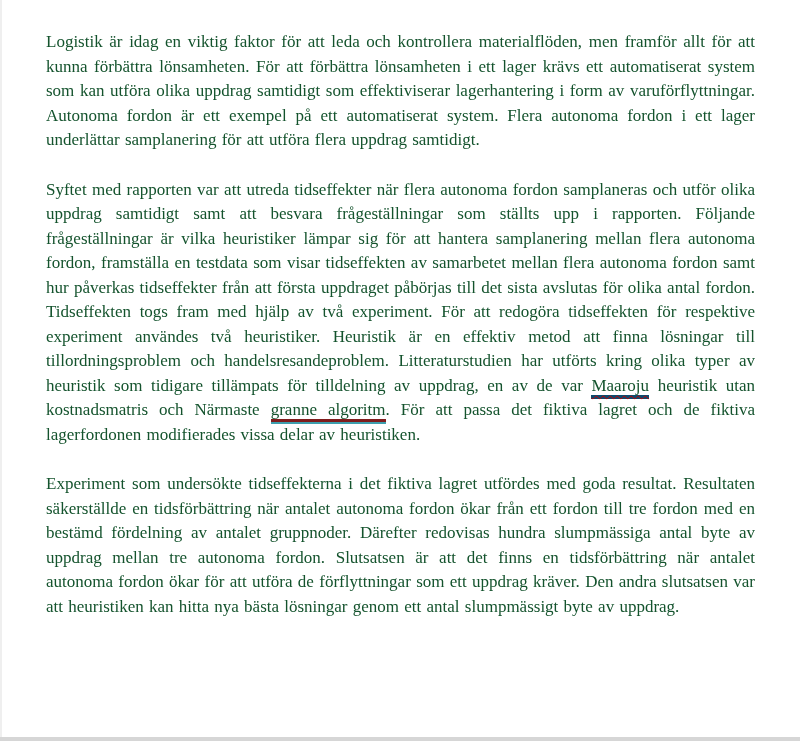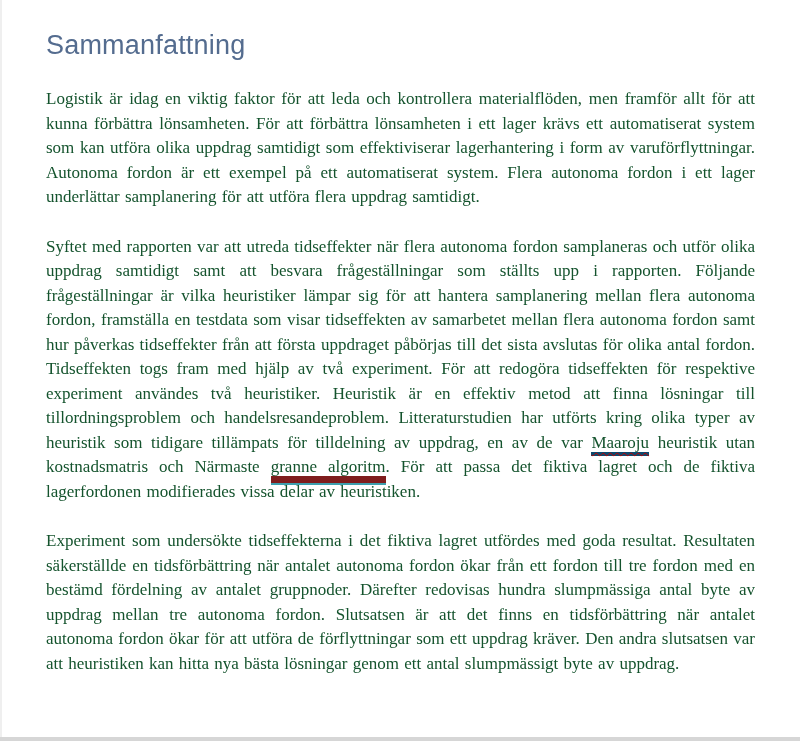--- a/index.html
+++ b/index.html
@@ -44,21 +44,21 @@
   }
   
   .u-wavy-red {
     text-decoration: underline wavy #c00000;
     text-decoration-thickness: 1px;
     text-underline-offset: 4px;
     text-decoration-skip-ink: none;
   }
   
   .u-teal-double {
-    border-bottom: 7px solid #7f1d1d;
+    border-bottom: 3px solid #7f1d1d;
     box-shadow: 0 2px 0 0 #3e9fae;
   }
   .page-edge-bottom {
     position: absolute;
     left: 0;
     bottom: 0;
     width: 800px;
     height: 4px;
     background: #d6d6d6;
   }
@@ -69,21 +69,20 @@
     width: 2px;
     height: 741px;
     background: #efefef;
   }
 </style>
 </head>
 <body>
 
 <div class="page">
 
-  <h1 class="doc-heading">Sammanfattning</h1>
 
   <p class="doc-paragraph">Logistik är idag en viktig faktor för att leda och kontrollera materialflöden, men framför allt för att kunna förbättra lönsamheten. För att förbättra lönsamheten i ett lager krävs ett automatiserat system som kan utföra olika uppdrag samtidigt som effektiviserar lagerhantering i form av varuförflyttningar. Autonoma fordon är ett exempel på ett automatiserat system. Flera autonoma fordon i ett lager underlättar samplanering för att utföra flera uppdrag samtidigt.</p>
 
   <p class="doc-paragraph"><span>Syftet med rapporten var att utreda tidseffekter när flera autonoma fordon samplaneras och utför olika uppdrag samtidigt samt att besvara frågeställningar som ställts upp i rapporten. Följande frågeställningar är vilka heuristiker lämpar sig för att hantera samplanering mellan flera autonoma fordon, framställa en testdata som visar tidseffekten av samarbetet mellan flera autonoma fordon samt hur påverkas tidseffekter från att första uppdraget påbörjas till det sista avslutas för olika antal fordon. Tidseffekten togs fram med hjälp av två experiment. För att redogöra tidseffekten för respektive experiment användes två heuristiker. Heuristik är en effektiv metod att finna lösningar till tillordningsproblem och handelsresandeproblem. Litteraturstudien har utförts kring olika typer av heuristik som tidigare tillämpats för tilldelning av uppdrag, en av de var </span><span class="u-solid"><span class="u-wavy-red">Maaroju</span></span><span> heuristik utan kostnadsmatris och Närmaste </span><span class="u-teal-double">granne algoritm</span><span>. För att passa det fiktiva lagret och de fiktiva lagerfordonen modifierades vissa delar av heuristiken.</span></p>
 
   <p class="doc-paragraph">Experiment som undersökte tidseffekterna i det fiktiva lagret utfördes med goda resultat. Resultaten säkerställde en tidsförbättring när antalet autonoma fordon ökar från ett fordon till tre fordon med en bestämd fördelning av antalet gruppnoder. Därefter redovisas hundra slumpmässiga antal byte av uppdrag mellan tre autonoma fordon. Slutsatsen är att det finns en tidsförbättring när antalet autonoma fordon ökar för att utföra de förflyttningar som ett uppdrag kräver. Den andra slutsatsen var att heuristiken kan hitta nya bästa lösningar genom ett antal slumpmässigt byte av uppdrag.</p>
 
   <div class="page-edge-left"></div>
   <div class="page-edge-bottom"></div>
 </div>

